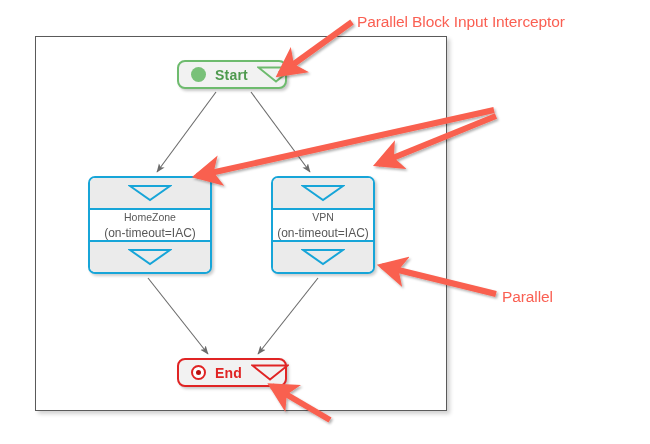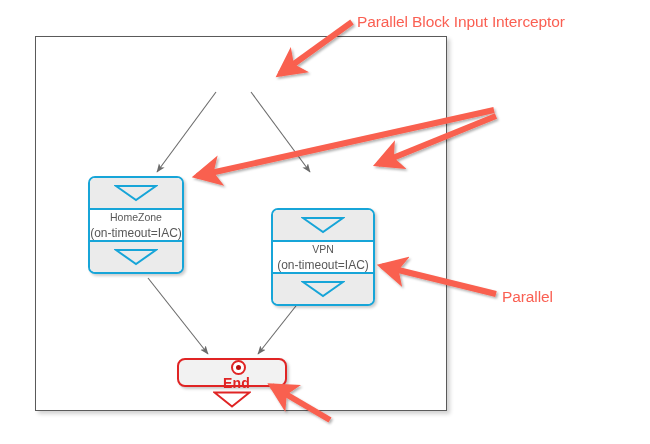--- a/index.html
+++ b/index.html
@@ -86,21 +86,20 @@
   #start-node .bullet { background: #79c179; }
   #start-node .label { color: #4f9a4f; }
 
   
   #end-node {
     left: 177px;
     top: 358px;
     width: 110px;
     height: 29px;
     border: 2px solid #e02424;
-    flex-direction: column;
   }
   #end-node .bullet {
     background: #ffffff;
     border: 2px solid #e02424;
     box-sizing: border-box;
     position: relative;
   }
   #end-node .bullet::after {
     content: "";
     position: absolute;
@@ -144,22 +143,22 @@
     font-size: 10.5px;
     color: #585858;
     white-space: nowrap;
   }
   .service .svc-opt {
     font-size: 12px;
     color: #585858;
     white-space: nowrap;
   }
 
-  #svc-homezone { left: 88px; top: 176px; width: 96px; height: 98px; }
-  #svc-vpn      { left: 271px; top: 176px; width: 104px; height: 98px; margin-top: 32px; }
+  #svc-homezone { left: 88px; top: 176px; width: 124px; height: 98px; }
+  #svc-vpn      { left: 271px; top: 176px; width: 104px; height: 98px; }
 
   
   .annotation {
     position: absolute;
     color: #fa5f52;
     font-weight: normal;
     font-size: 15.5px;
     line-height: 19px;
     white-space: pre;
     letter-spacing: -0.1px;
@@ -183,20 +182,29 @@
       </marker>
     </defs>
     <g stroke="#6b6b6b" stroke-width="1.1" fill="none" marker-end="url(#arrowGray)">
       <line x1="216" y1="92" x2="157" y2="172"></line>
       <line x1="251" y1="92" x2="310" y2="172"></line>
       <line x1="148" y1="278" x2="208" y2="354"></line>
       <line x1="318" y1="278" x2="258" y2="354"></line>
     </g>
   </svg>
 
+  <div class="node terminal" id="start-node">
+    <span class="bullet"></span>
+    <span class="label">Start</span>
+    <span class="tri-wrap">
+      <svg width="38" height="17" viewBox="0 0 38 17">
+        <polygon points="1.5,1.5 36.5,1.5 19,15.5" fill="none" stroke="#6ebb6e" stroke-width="2"></polygon>
+      </svg>
+    </span>
+  </div>
 
   <div class="node service" id="svc-homezone">
     <div class="band top">
       <svg width="44" height="18" viewBox="0 0 44 18">
         <polygon points="2,2 42,2 22,16" fill="none" stroke="#17a5d8" stroke-width="2"></polygon>
       </svg>
     </div>
     <div class="body">
       <div class="svc-name">HomeZone</div>
       <div class="svc-opt">(on-timeout=IAC)</div>

